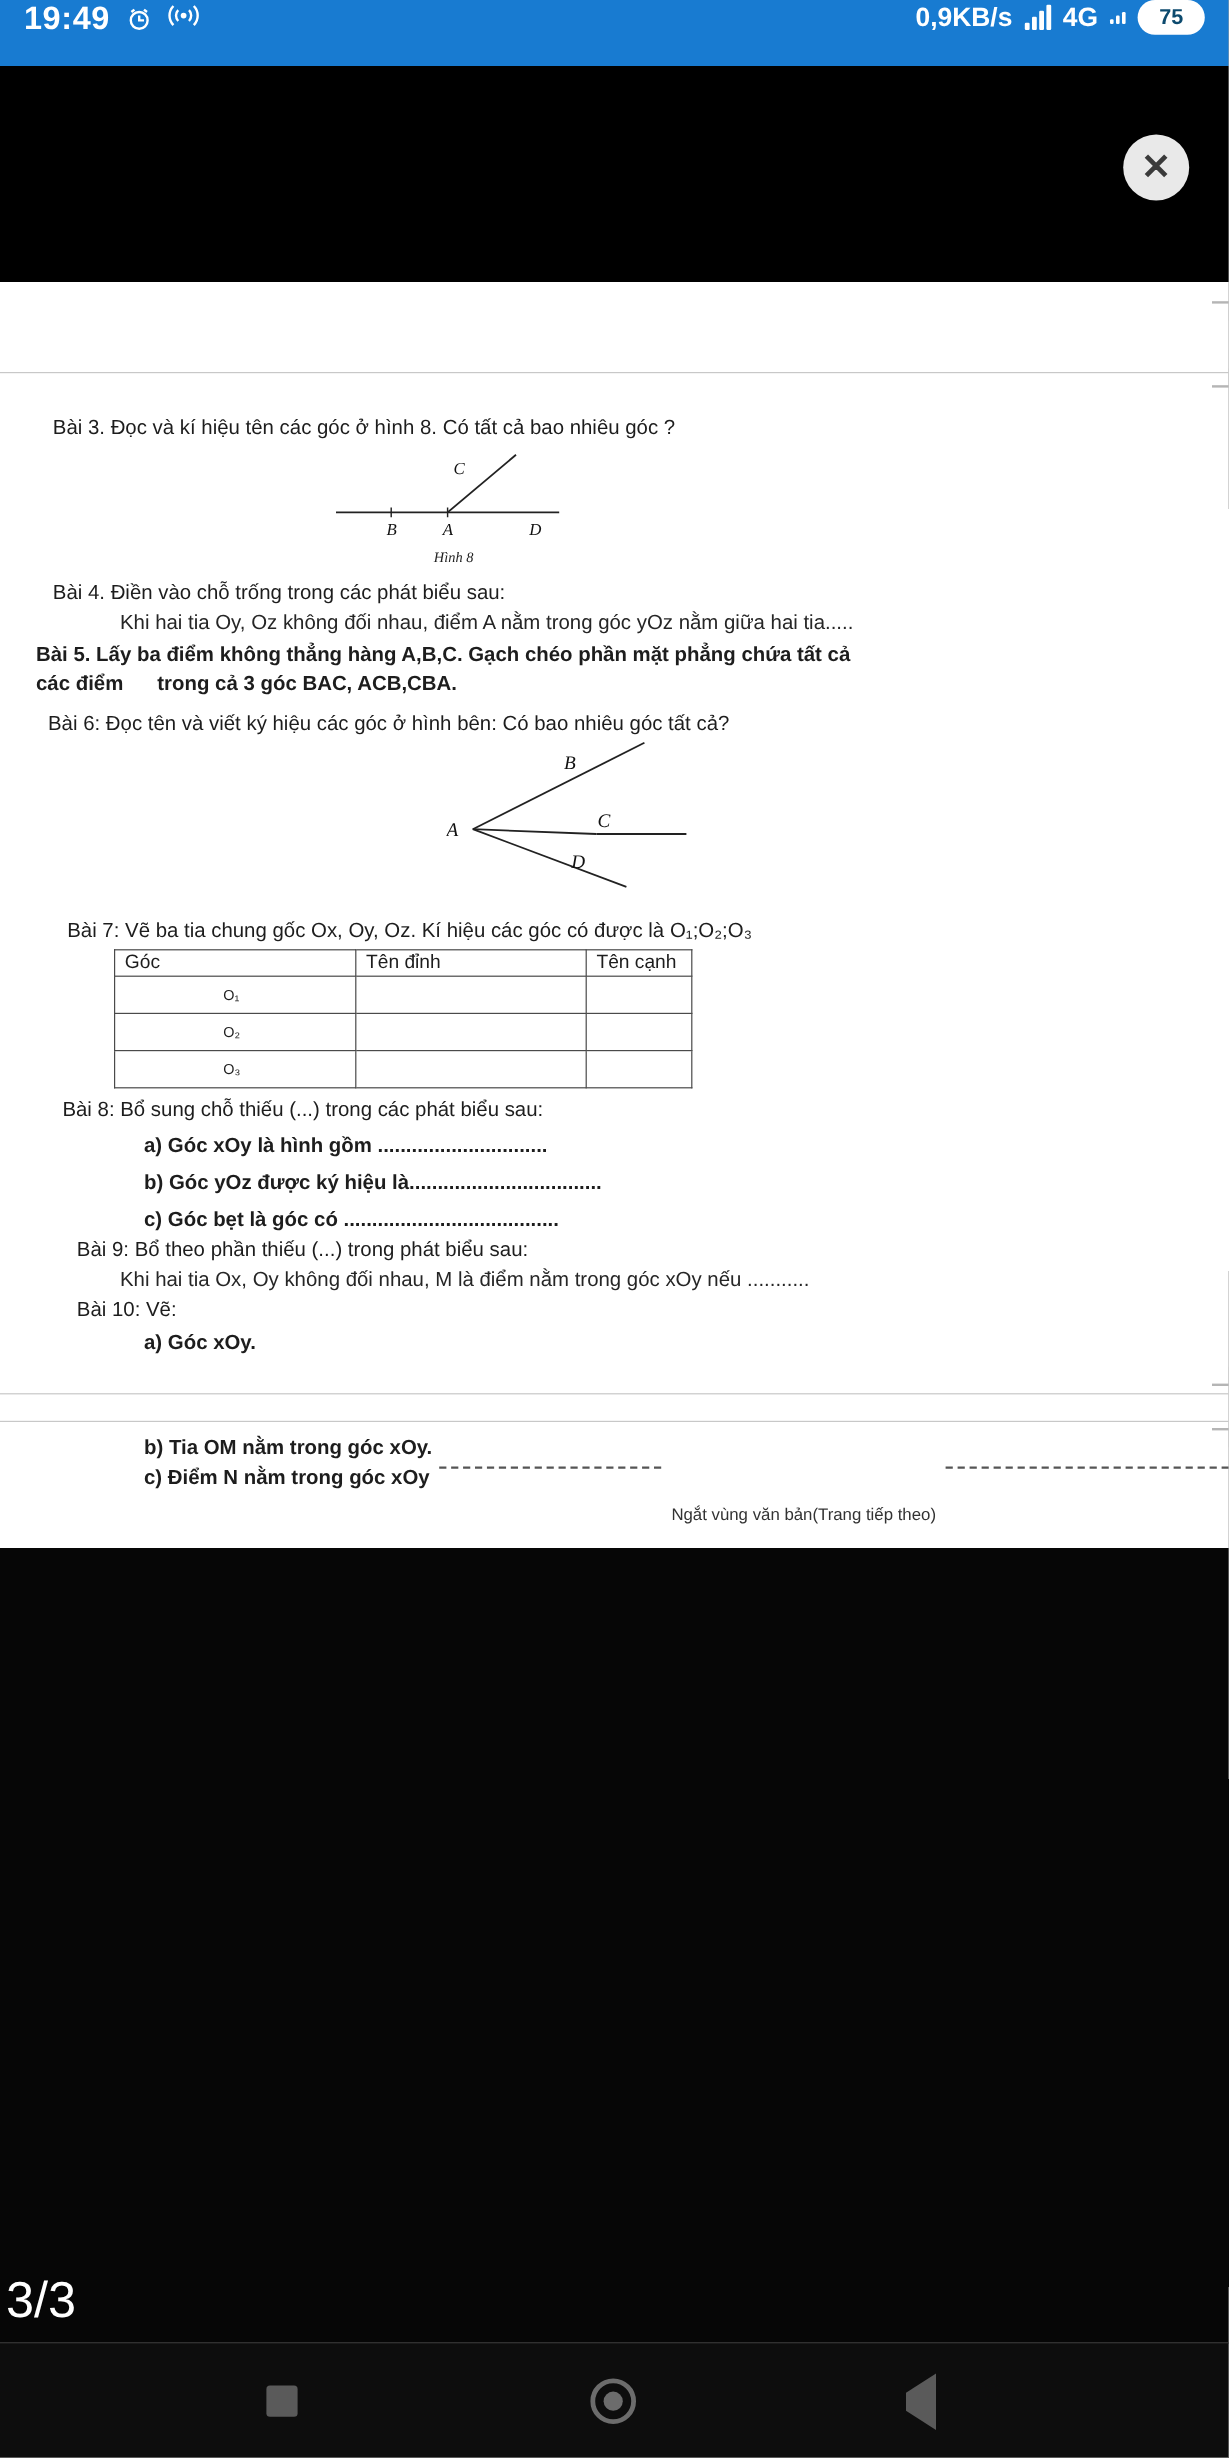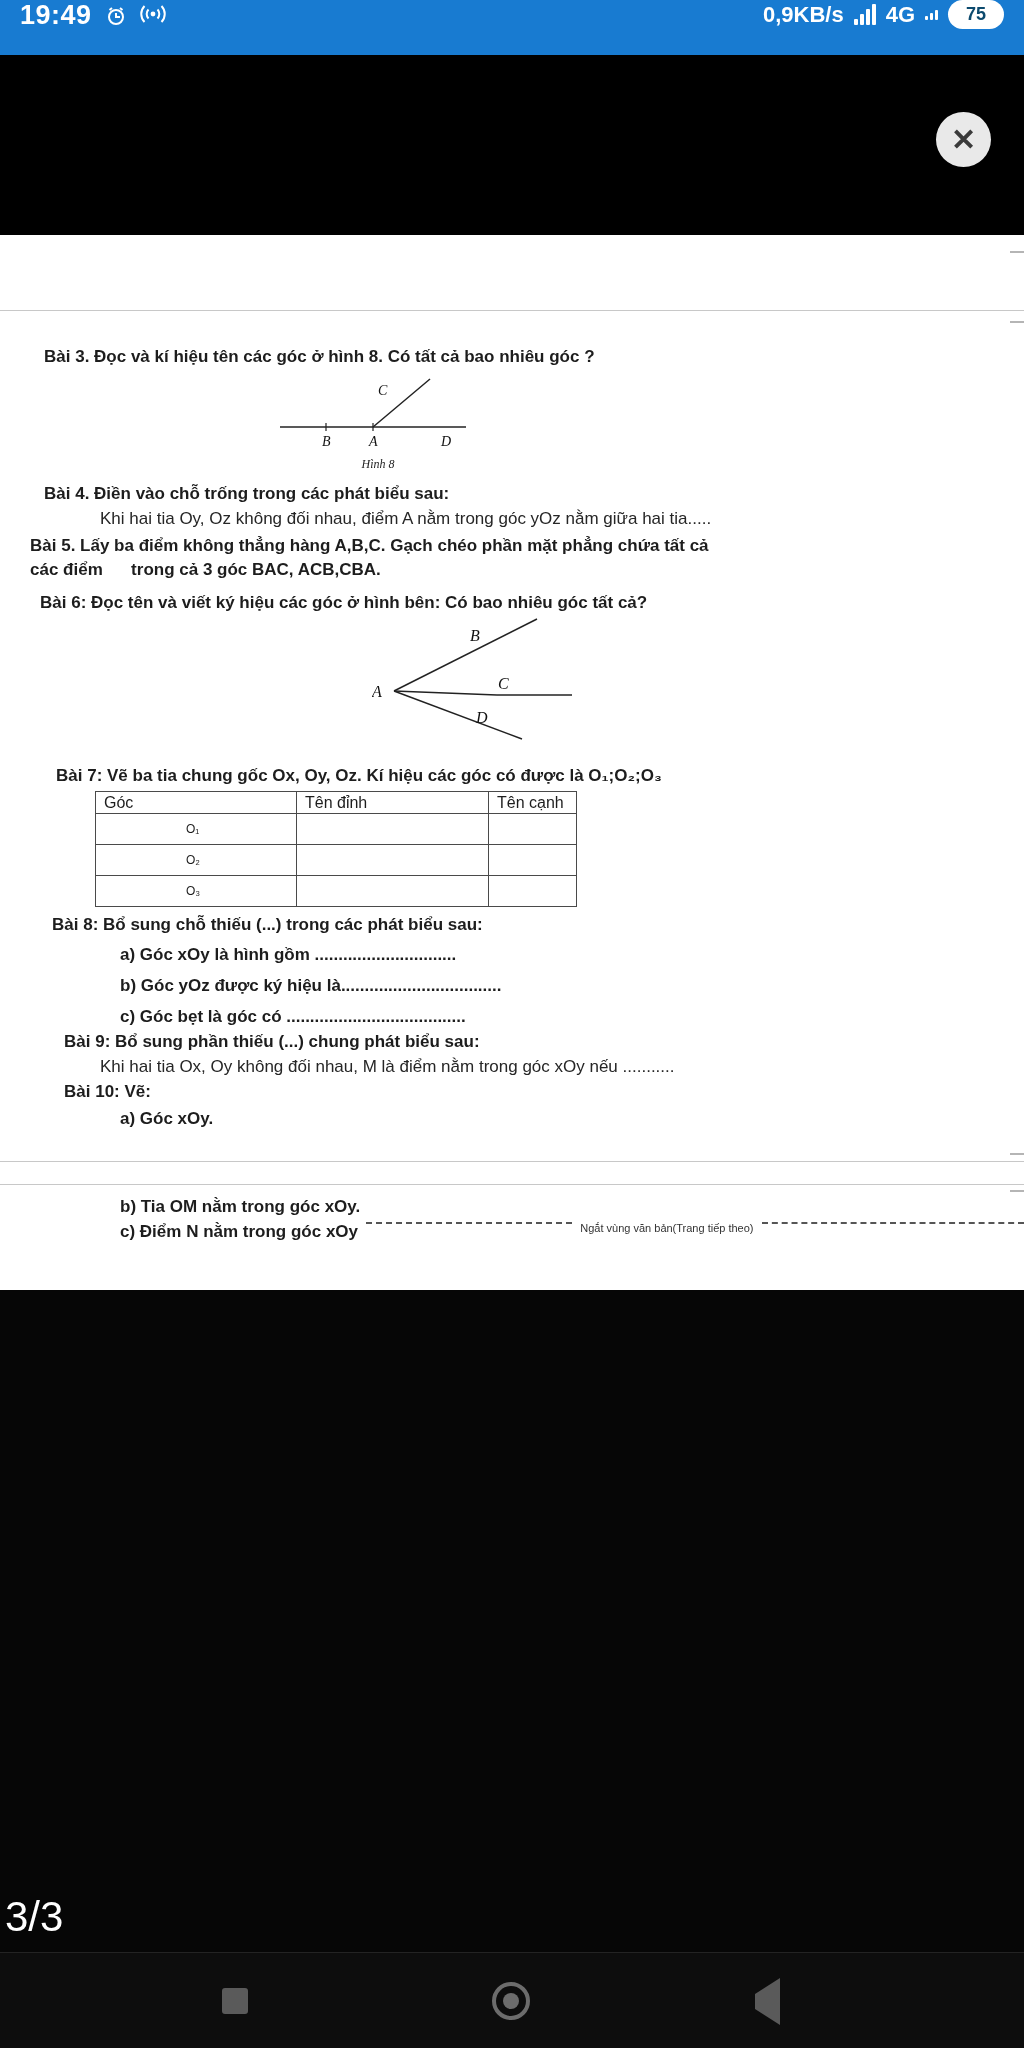--- a/index.html
+++ b/index.html
@@ -28,21 +28,21 @@
   .black-top { position:absolute; top:55px; left:0; width:1024px; height:180px; background:#000; }
   .close-btn { position:absolute; right:33px; top:57px; width:55px; height:55px;
     border-radius:50%; background:#e9e9e9; border:none; cursor:pointer;
     display:flex; align-items:center; justify-content:center; }
   .close-x { font-size:30px; font-weight:700; color:#3a3a3a; line-height:1; }
 
   
   .doc { position:absolute; top:235px; left:0; width:1024px; height:1055px;
     background:#fff; color:#1d1d1d; font-size:17px; }
   .doc .abs { position:absolute; line-height:24px; white-space:nowrap; }
-  .ttl { font-weight:700;text-align:center; }
+  .ttl { font-weight:400;text-align:center; }
   .itm { font-weight:700; }
   .fill-line { font-weight:400; color:#262626; }
   .hr { position:absolute; left:0; width:1024px; height:0; border-top:1px solid #c8c8c8; }
   .corner { position:absolute; width:16px; height:16px; border-color:#b5b5b5; border-style:solid; border-width:0; }
   .corner.tr { border-top-width:2px; border-right-width:2px; }
   .corner.br { border-bottom-width:2px; border-right-width:2px; }
 
   .fig-label { font-family:"Liberation Serif","DejaVu Serif",serif; font-style:italic; font-size:14px; fill:#111; }
   .fig-caption { position:absolute; text-align:center; font-family:"Liberation Serif","DejaVu Serif",serif;
     font-style:italic; font-size:12px; color:#222; }
@@ -50,21 +50,21 @@
 
   table.angles { border-collapse:collapse; table-layout:fixed; background:#fff;
     font-size:16px; color:#1d1d1d; }
   table.angles td { border:1px solid #4a4a4a; padding:1px 8px; vertical-align:middle; }
   table.angles tr.head td { height:22px; }
   table.angles tr.row td { height:31px; }
   td.goc-val { text-indent:82px; font-size:12px; }
 
   .wrapbreak { position:absolute; display:flex; align-items:flex-start; gap:8px; }
   .wrapbreak .dash { border-top:2px dashed #555; height:0; }
-  .wrapbreak .lbl { font-size:11px; color:#333; white-space:nowrap; font-weight:400; }
+  .wrapbreak .lbl { font-size:14px; color:#333; white-space:nowrap; font-weight:400;margin-top:32px; }
 
   
   .black-bottom { position:absolute; top:1290px; left:0; width:1024px; height:662px; background:#060606; }
   .pager { position:absolute; left:5px; top:603px; color:#fff; font-size:42px; font-weight:400; }
   .navbar { position:absolute; top:1952px; left:0; width:1024px; height:96px;
     background:#0d0d0d; border-top:1px solid #232323; }
   .nav-btn { position:absolute; background:transparent; border:none; cursor:pointer; }
   .nav-square { left:222px; top:35px; width:26px; height:26px; }
   .nav-square i { display:block; width:26px; height:26px; background:#5a5a5a; border-radius:3px; }
   .nav-home { left:492px; top:28px; width:40px; height:40px; }
@@ -195,21 +195,21 @@
           <td></td>
         </tr>
       </tbody>
     </table>
 
     <div class="abs ttl" style="left:52px; top:678px">Bài 8: Bổ sung chỗ thiếu (...) trong các phát biểu sau:</div>
     <div class="abs itm" style="left:120px; top:708px">a) Góc xOy là hình gồm ..............................</div>
     <div class="abs itm" style="left:120px; top:739px">b) Góc yOz được ký hiệu là..................................</div>
     <div class="abs itm" style="left:120px; top:770px">c) Góc bẹt là góc có ......................................</div>
 
-    <div class="abs ttl" style="left:64px; top:795px">Bài 9: Bổ sung phần thiếu (...) chung phát biểu sau:</div>
+    <div class="abs ttl" style="left:64px; top:795px">Bài 9: Bổ theo phần thiếu (...) trong phát biểu sau:</div>
     <div class="abs fill-line" style="left:100px; top:820px">Khi hai tia Ox, Oy không đối nhau, M là điểm nằm trong góc xOy nếu ...........</div>
 
     <div class="abs ttl" style="left:64px; top:845px">Bài 10: Vẽ:</div>
     <div class="abs itm" style="left:120px; top:872px">a) Góc xOy.</div>
 
     <div class="hr" style="top:926px"></div>
     <div class="hr" style="top:949px"></div>
     <div class="corner br" style="right:-2px; top:904px"></div>
     <div class="corner tr" style="right:-2px; top:955px"></div>
 

